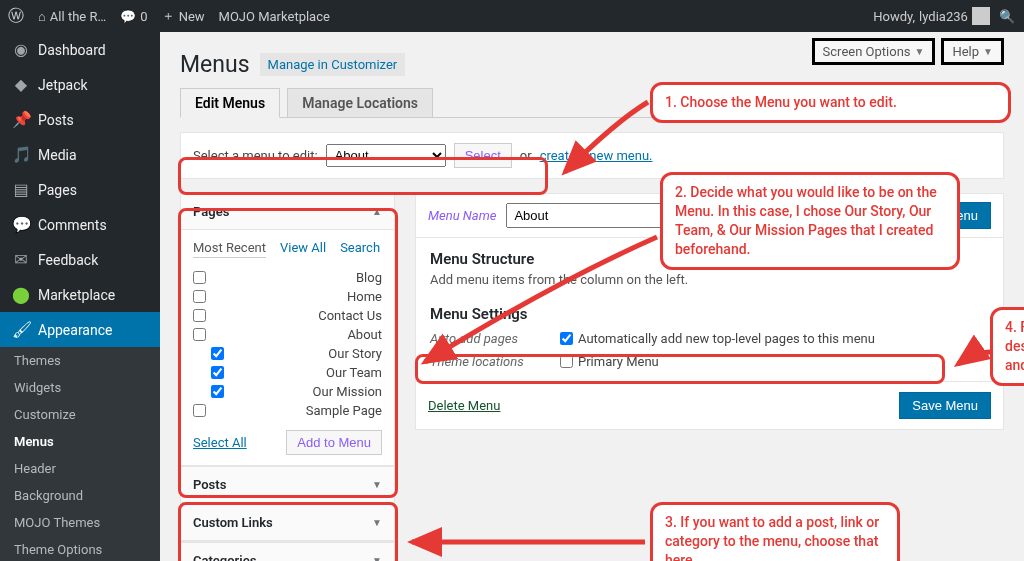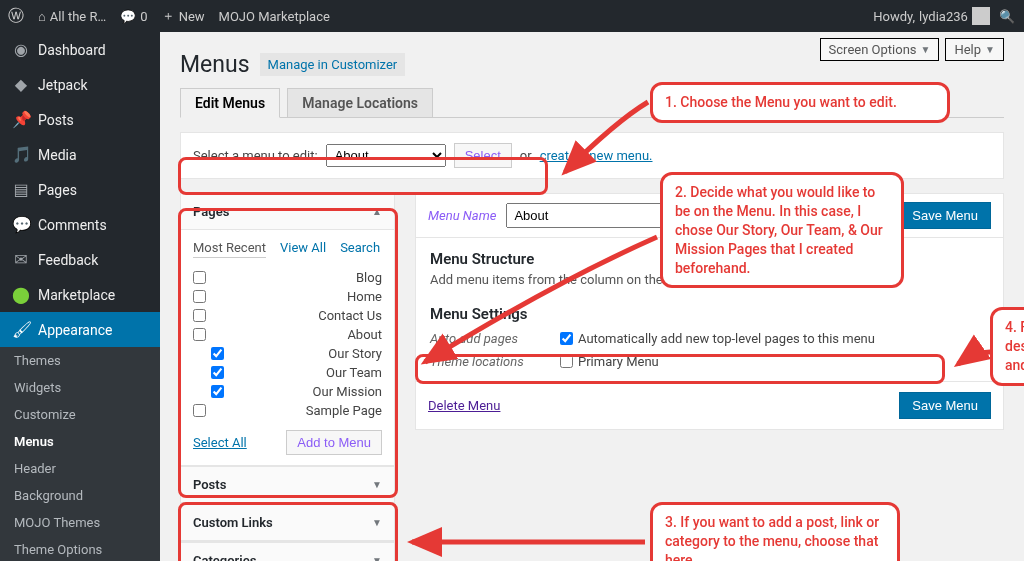--- a/index.html
+++ b/index.html
@@ -20,21 +20,21 @@
   .sidebar .item .ico { width: 18px; text-align: center; font-size: 16px; color: #a0a5aa; }
   .sidebar .item.current .ico { color: #fff; }
   .sidebar .subwrap { background: #32373c; }
   .sidebar .sub { padding: 6px 12px 6px 14px; font-size: 13px; color: #b4b9be; cursor: pointer; }
   .sidebar .sub.active { color: #fff; font-weight: 600; }
   
   .main { flex: 1; padding: 0; position: relative; }
   .main-inner { padding: 10px 20px 20px 20px; }
   
   .topright { position: absolute; top: 6px; right: 20px; display: flex; gap: 6px; }
-  .screen-opt { background: #f7f7f7; border: 1px solid #000000; padding: 3px 8px; font-size: 13px; cursor: pointer; color: #555; display: flex; align-items: center; gap: 4px; }
+  .screen-opt { background: #f7f7f7; border: 3px solid #000000; padding: 3px 8px; font-size: 13px; cursor: pointer; color: #555; display: flex; align-items: center; gap: 4px; }
   .tri-down { font-size: 10px; color: #72777c; }
   
   h1.page-title { font-size: 23px; font-weight: 400; color: #23282d; padding: 9px 0 4px 0; display: flex; align-items: center; gap: 10px; }
   .title-action { font-size: 13px; background: #e5e5e5; padding: 4px 8px; color: #0073aa; cursor: pointer; }
   
   .nav-tabs { border-bottom: 1px solid #ccc; margin-bottom: 14px; padding-top:6px; }
   .nav-tab { display: inline-block; padding: 6px 14px; border: 1px solid #ccc; border-bottom: none; background: #e5e5e5; color: #555; font-size: 14px; font-weight:600; cursor: pointer; margin-right: 4px; }
   .nav-tab.active { background: #f1f1f1; color: #000; border-bottom: 1px solid #f1f1f1; margin-bottom: -1px; }
   
   .menu-select-row { background: #fff; border: 1px solid #e5e5e5; padding: 10px 12px; display: flex; align-items: center; gap: 8px; font-size: 13px; }
@@ -66,21 +66,21 @@
   
   .menu-body { background:#fff; border:1px solid #e5e5e5; border-top:none; padding: 12px 14px 8px 14px; }
   .menu-body h3 { font-size: 15px; font-weight: 600; margin-bottom: 4px; color:#23282d; }
   .menu-body p { font-size: 13px; color: #555; margin-bottom: 18px; }
   
   .settings-row { display: flex; align-items: center; gap: 30px; font-size: 13px; padding: 4px 0; }
   .settings-row .slabel { font-style: italic; color: #666; width: 100px; }
   .settings-row label { display:flex; align-items:center; gap:5px; }
   
   .menu-foot { display:flex; justify-content:space-between; align-items:center; background:#fff; border:1px solid #e5e5e5; border-top:none; padding:10px 12px; }
-  .del-link { color:#4c1d95; cursor:pointer; font-size:13px; text-decoration:underline;}
+  .del-link { color:#14532d; cursor:pointer; font-size:13px; text-decoration:underline;}
   
   .callout-layer { position:absolute; left:0; top:0; right:0; bottom:0; pointer-events:none; }
   .callout-box { position:absolute; background:#fff; border:3px solid #e53935; border-radius:12px; padding:8px 12px; color:#e53935; font-size:14px; line-height:1.35; font-weight:500;}
   .hilite { position:absolute; border:3px solid #e53935; border-radius:8px; }
   
   svg.arrow { position:absolute; overflow:visible; }
   
 </style>
 </head>
 <body>
@@ -303,22 +303,22 @@
         </div>
       </div>
     </div>
 
     <div class="callout-layer">
       <div class="hilite" style="left:18px; top:125px; width:370px; height:38px;"></div>
       <div class="hilite" style="left:18px; top:176px; width:220px; height:290px;"></div>
       <div class="hilite" style="left:18px; top:470px; width:220px; height:118px;"></div>
       <div class="hilite" style="left:255px; top:322px; width:530px; height:30px;"></div>
 
-      <div class="callout-box" style="left:490px; top:50px; width:300px;">1. Choose the Menu you want to edit.</div>
-      <div class="callout-box" style="left:500px; top:140px; width:244px;">2. Decide what you would like to be on the Menu. In this case, I chose Our Story, Our Team, &amp; Our Mission Pages that I created beforehand.</div>
+      <div class="callout-box" style="left:490px; top:50px; width:361px;">1. Choose the Menu you want to edit.</div>
+      <div class="callout-box" style="left:500px; top:140px; width:300px;">2. Decide what you would like to be on the Menu. In this case, I chose Our Story, Our Team, &amp; Our Mission Pages that I created beforehand.</div>
       <div class="callout-box" style="left:490px; top:470px; width:250px;">3. If you want to add a post, link or category to the menu, choose that here.</div>
       <div class="callout-box" style="left:830px; top:275px; width:172px;">4. Finally, select or deselect these options and Save!</div>
 
       <svg class="arrow" style="left:395px; top:60px;" width="100" height="90">
         <defs>
             <marker id="ah" markerWidth="8" markerHeight="8" refX="6" refY="3" orient="auto">
               <path d="M0,0 L7,3 L0,6 Z" fill="#e53935"></path>
             </marker>
           </defs>
         <path d="M93,10 Q60,30 10,80" stroke="#e53935" stroke-width="5" fill="none" marker-end="url(#ah)"></path>

